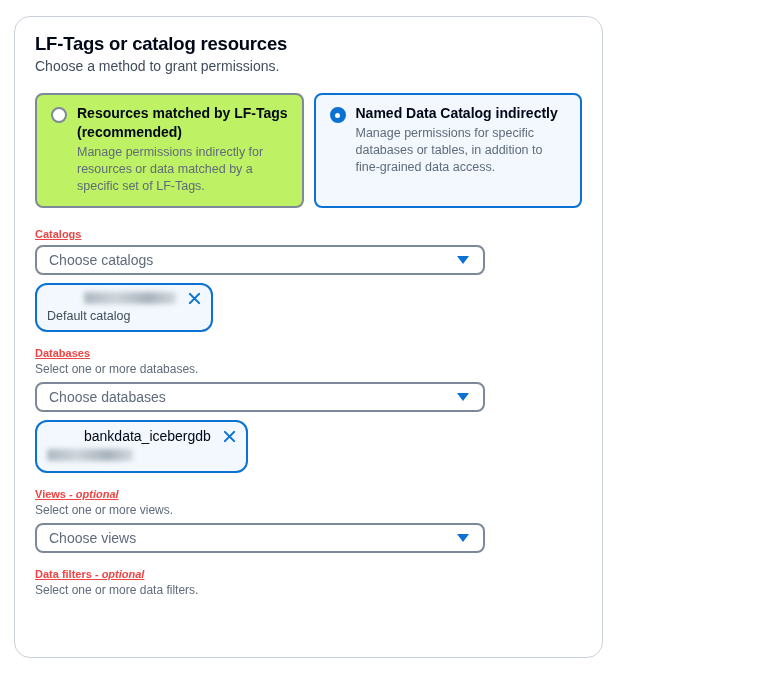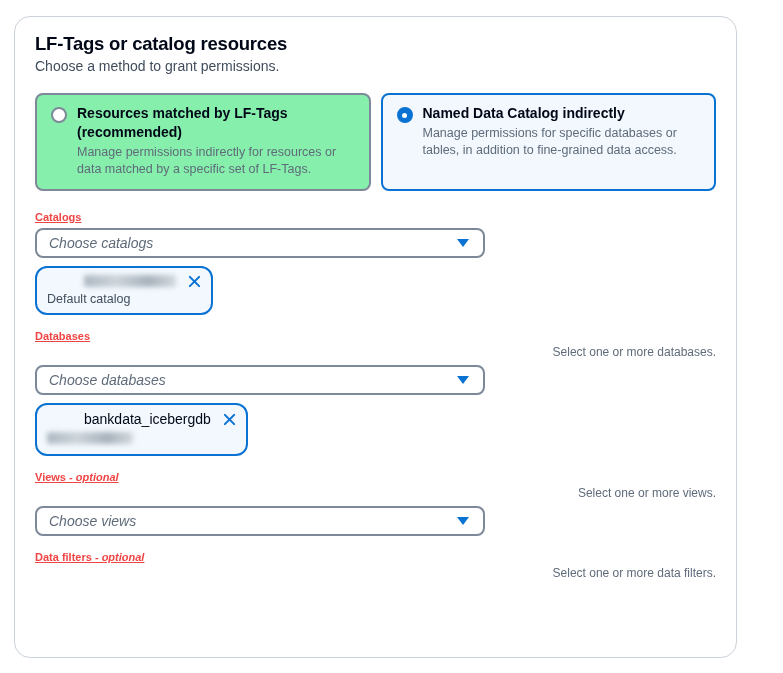--- a/index.html
+++ b/index.html
@@ -7,21 +7,21 @@
   body {
     width: 783px; height: 673px;
     background: #ffffff;
     font-family: "Liberation Sans", "DejaVu Sans", sans-serif;
     color: #000716;
     overflow: hidden;
   }
   .panel {
     position: absolute;
     left: 14px; top: 16px;
-    width: 723px; height: 642px;
+    width: 589px; height: 642px;
     background: #fff;
     border: 1px solid #ccd2d9;
     border-radius: 16px;
     padding: 14px 20px 20px 20px;
   }
   .panel-title {
     font-size: 18.5px;
     font-weight: 700;
     color: #000716;
     margin: 2px 0 3px 0;
@@ -31,21 +31,21 @@
     font-size: 14px;
     color: #414d5c;
     margin-bottom: 19px;
   }
   
   .cards { display: flex; gap: 10px; margin-bottom: 20px; }
   .card {
     flex: 1;
     border: 2px solid #7d8998;
     border-radius: 8px;
-    background: #86efac;
+    background: #bef264;
     padding: 9px 12px 11px 12px;
     display: flex;
     align-items: flex-start;
     cursor: pointer;
   }
   .card.selected {
     border-color: #0972d3;
     background: #f2f8fd;
   }
   .radio {
@@ -70,35 +70,34 @@
     border-radius: 50%;
     background: #fff;
   }
   .card-title { font-size: 14px; font-weight: 700; color: #000716; line-height: 19px; }
   .card-desc { font-size: 12.5px; color: #5f6b7a; line-height: 17px; margin-top: 2px; }
   
   .field { margin-top: 15px; }
   .field:first-of-type { margin-top: 0; }
   .field-label { font-size: 11px; font-weight: 700; color: #ef4444; margin-bottom: 5px; text-decoration: underline; }
   .field-label .optional { font-style: italic; }
-  .field-helper { font-size: 12px; color: #5f6b7a; margin: -2px 0 6px 0; text-align: right; }
+  .field-helper { font-size: 12px; color: #5f6b7a; margin: -2px 0 6px 0; }
   .select {
     width: 450px; height: 30px;
     border: 2px solid #7d8998;
     border-radius: 8px;
     background: #fff;
     display: flex;
     align-items: center;
     justify-content: space-between;
     padding: 0 14px 0 12px;
     cursor: pointer;
   }
   .select .placeholder {
     font-size: 14px;
-    font-style: italic;
     color: #5f6b7a;
   }
   .caret {
     width: 0; height: 0;
     border-left: 6px solid transparent;
     border-right: 6px solid transparent;
     border-top: 8px solid #0972d3;
   }
   
   .token {

